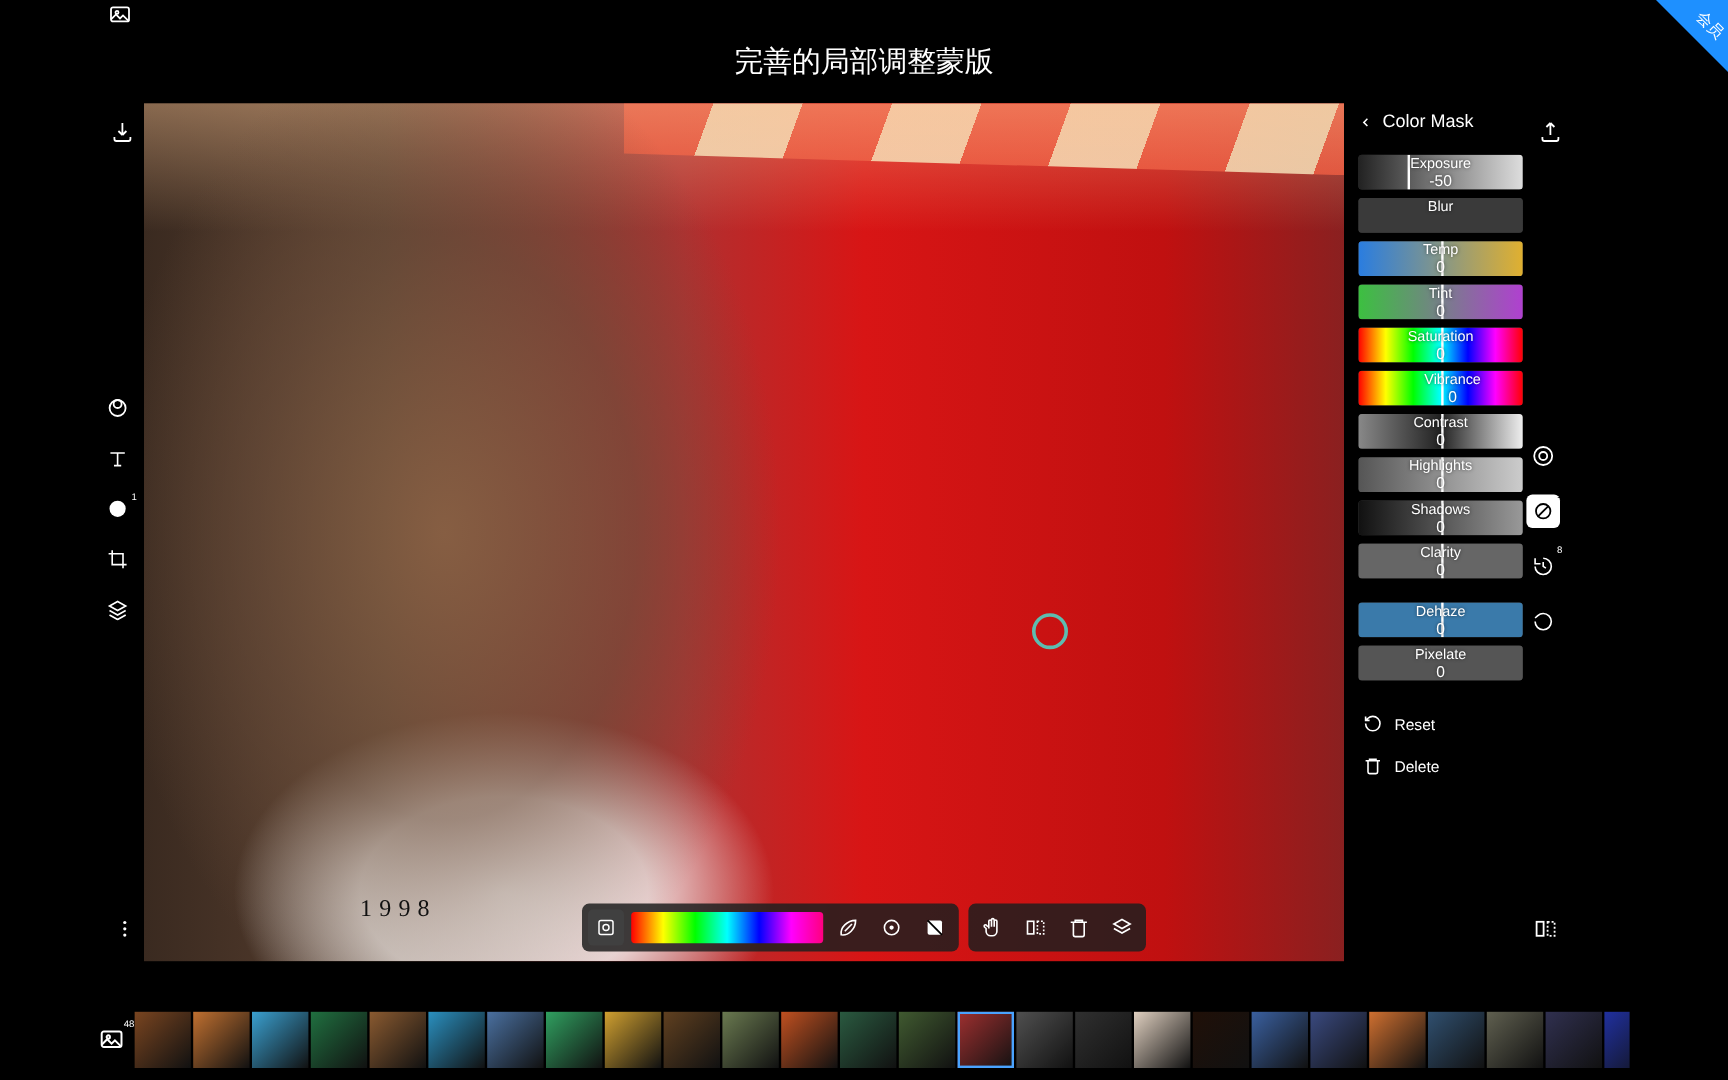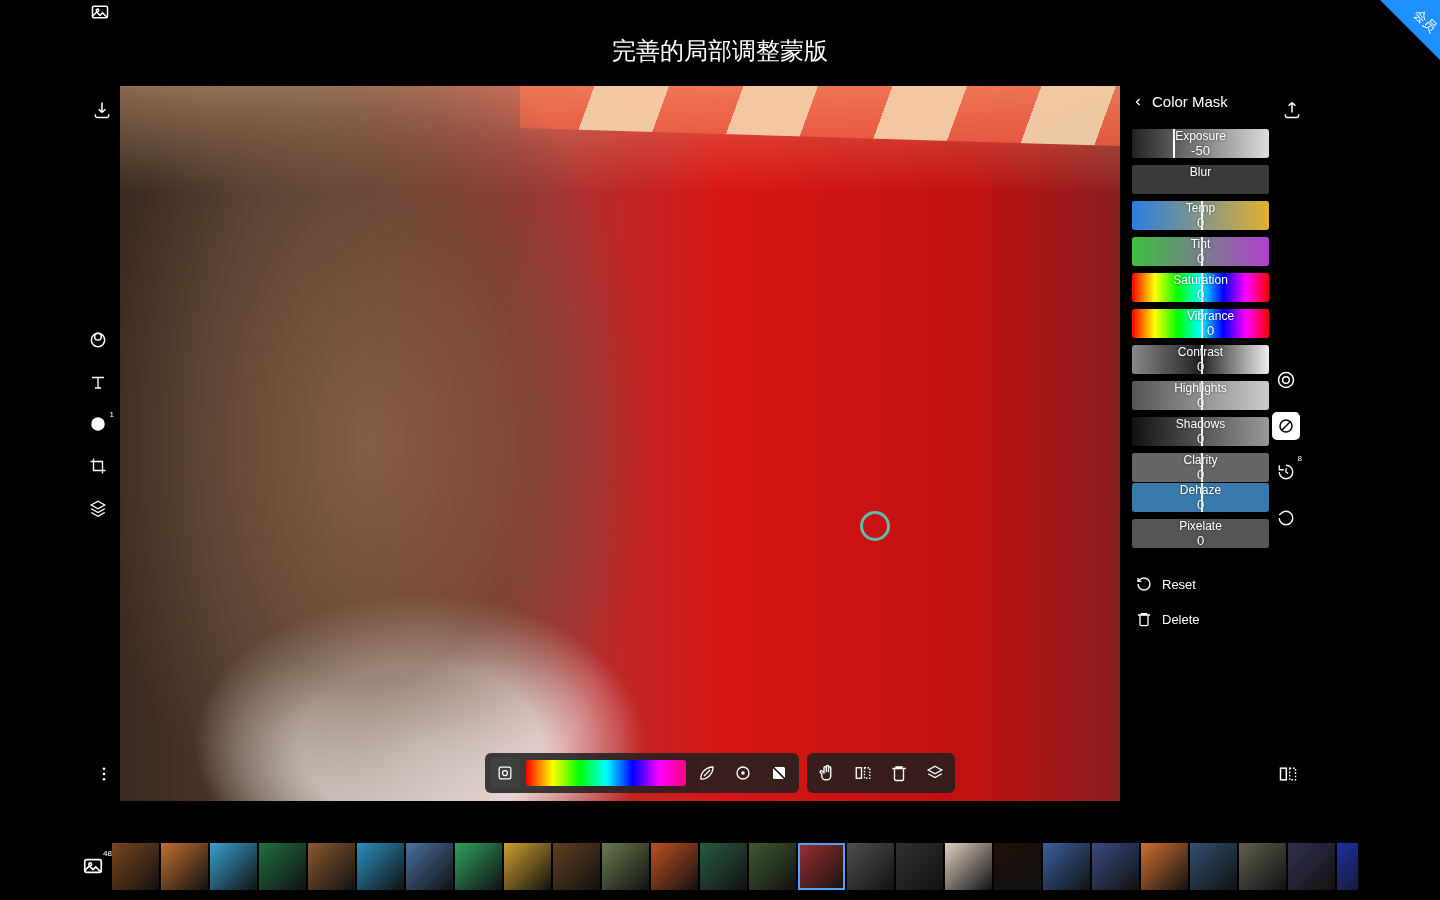--- a/index.html
+++ b/index.html
@@ -359,20 +359,21 @@
     <svg width="18" height="18" viewBox="0 0 24 24" fill="none" stroke="currentColor" stroke-width="1.8">
         <path d="M12 3l9 5-9 5-9-5 9-5zM3 13l9 5 9-5M3 18l9 5 9-5"></path>
       </svg>
   </div>
 </div>
 
 <div class="canvas-area">
   <div class="awning"></div>
   <div class="canvas-overlay"></div>
   <div class="shirt-text">
+    <div class="year">1998</div>
   </div>
   <div class="sample-circle"></div>
 </div>
 
 <div class="right-panel">
   <div class="panel-header">
     <span>
       <svg width="12" height="16" viewBox="0 0 24 24" fill="none" stroke="currentColor" stroke-width="2.5">
           <path d="M15 18l-6-6 6-6"></path>
         </svg>
@@ -426,21 +427,21 @@
         <div class="marker" style="left: 50%;"></div>
         <span class="label">Highlights</span>
         <span class="value">0</span>
       </div>
       <div class="slider-row" style="margin-bottom: 7px;">
         <div class="fill" style="background: linear-gradient(to right, rgb(17, 17, 17), rgb(153, 153, 153));"></div>
         <div class="marker" style="left: 50%;"></div>
         <span class="label">Shadows</span>
         <span class="value">0</span>
       </div>
-      <div class="slider-row" style="margin-bottom: 1px;">
+      <div class="slider-row" style="margin-bottom: 20px;">
         <div class="fill" style="background: linear-gradient(to right, rgb(102, 102, 102), rgb(102, 102, 102));"></div>
         <div class="marker" style="left: 50%;"></div>
         <span class="label">Clarity</span>
         <span class="value">0</span>
       </div>
       <div class="slider-row" style="margin-bottom: 7px;">
         <div class="fill" style="background: linear-gradient(to right, rgb(58, 122, 170), rgb(58, 122, 170));"></div>
         <div class="marker" style="left: 50%;"></div>
         <span class="label">Dehaze</span>
         <span class="value">0</span>

